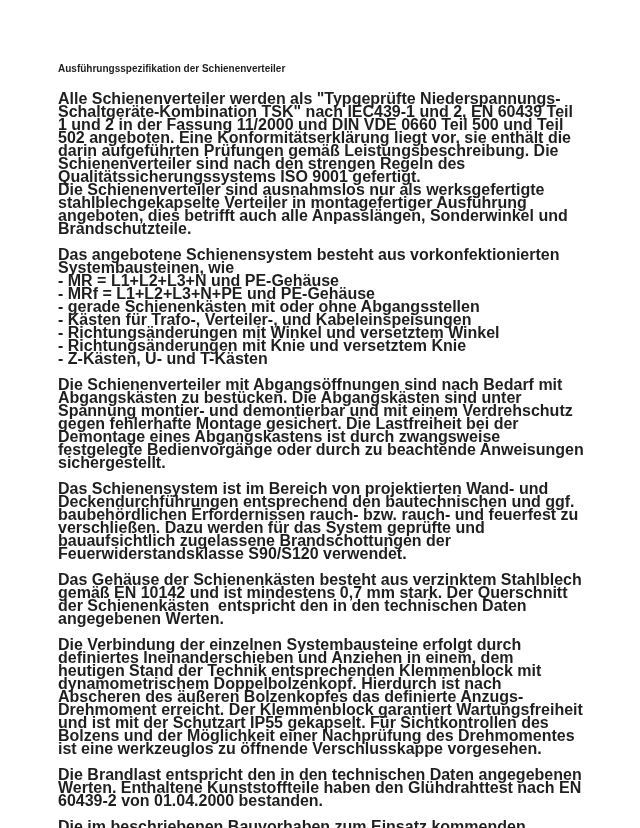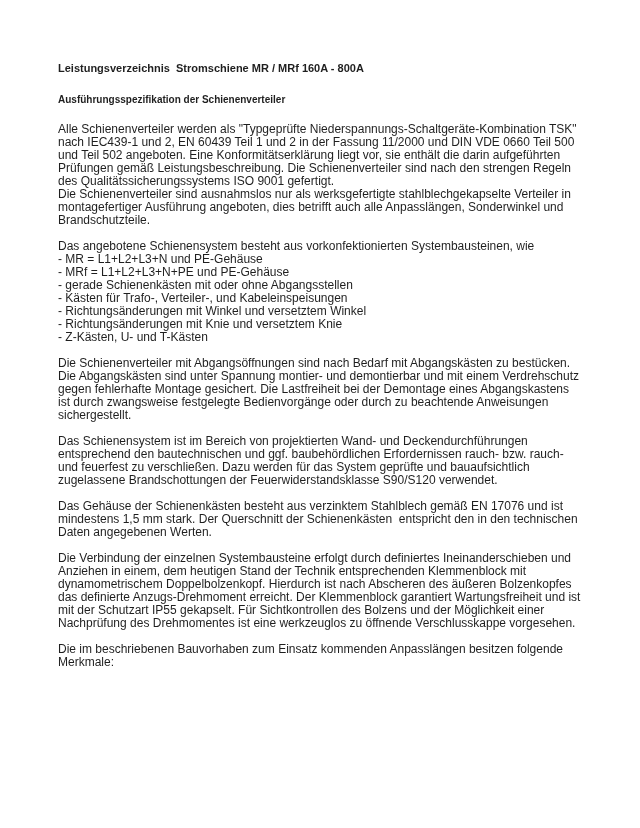--- a/index.html
+++ b/index.html
@@ -24,40 +24,41 @@
     white-space: pre-wrap;
   }
   .doc-subtitle {
     font-size: 10px;
     font-weight: bold;
     margin: 0 0 17px 0;
     line-height: 13px;
     white-space: pre-wrap;
   }
   .block {
-    font-size: 12px;
+    font-size: 16px;
     line-height: 13px;
     margin: 12px 0 13px 0;
     white-space: pre-wrap;
+    font-weight: bold;
   }
 </style>
 </head>
 <body>
 
 <div class="page">
-  <h1 class="doc-title">Leistungsverzeichnis  Stromschiene MR / MRf 160A - 800A</h1>
   <h2 class="doc-subtitle">Ausführungsspezifikation der Schienenverteiler</h2>
   <p class="block">Alle Schienenverteiler werden als "Typgeprüfte Niederspannungs-Schaltgeräte-Kombination TSK" nach IEC439-1 und 2, EN 60439 Teil 1 und 2 in der Fassung 11/2000 und DIN VDE 0660 Teil 500 und Teil 502 angeboten. Eine Konformitätserklärung liegt vor, sie enthält die darin aufgeführten Prüfungen gemäß Leistungsbeschreibung. Die Schienenverteiler sind nach den strengen Regeln des Qualitätssicherungssystems ISO 9001 gefertigt.
 Die Schienenverteiler sind ausnahmslos nur als werksgefertigte stahlblechgekapselte Verteiler in montagefertiger Ausführung angeboten, dies betrifft auch alle Anpasslängen, Sonderwinkel und Brandschutzteile.</p>
   <p class="block">Das angebotene Schienensystem besteht aus vorkonfektionierten Systembausteinen, wie
 - MR = L1+L2+L3+N und PE-Gehäuse
 - MRf = L1+L2+L3+N+PE und PE-Gehäuse
 - gerade Schienenkästen mit oder ohne Abgangsstellen
 - Kästen für Trafo-, Verteiler-, und Kabeleinspeisungen
 - Richtungsänderungen mit Winkel und versetztem Winkel
 - Richtungsänderungen mit Knie und versetztem Knie
 - Z-Kästen, U- und T-Kästen</p>
   <p class="block">Die Schienenverteiler mit Abgangsöffnungen sind nach Bedarf mit Abgangskästen zu bestücken. Die Abgangskästen sind unter Spannung montier- und demontierbar und mit einem Verdrehschutz gegen fehlerhafte Montage gesichert. Die Lastfreiheit bei der Demontage eines Abgangskastens ist durch zwangsweise festgelegte Bedienvorgänge oder durch zu beachtende Anweisungen sichergestellt.</p>
   <p class="block">Das Schienensystem ist im Bereich von projektierten Wand- und Deckendurchführungen entsprechend den bautechnischen und ggf. baubehördlichen Erfordernissen rauch- bzw. rauch- und feuerfest zu verschließen. Dazu werden für das System geprüfte und bauaufsichtlich zugelassene Brandschottungen der Feuerwiderstandsklasse S90/S120 verwendet.</p>
-  <p class="block">Das Gehäuse der Schienenkästen besteht aus verzinktem Stahlblech gemäß EN 17076 und ist mindestens 1,5 mm stark. Der Querschnitt der Schienenkästen  entspricht den in den technischen Daten angegebenen Werten.</p>
+  <p class="block">Das Gehäuse der Schienenkästen besteht aus verzinktem Stahlblech gemäß EN 10142 und ist mindestens 0,7 mm stark. Der Querschnitt der Schienenkästen  entspricht den in den technischen Daten angegebenen Werten.</p>
   <p class="block">Die Verbindung der einzelnen Systembausteine erfolgt durch definiertes Ineinanderschieben und Anziehen in einem, dem heutigen Stand der Technik entsprechenden Klemmenblock mit dynamometrischem Doppelbolzenkopf. Hierdurch ist nach Abscheren des äußeren Bolzenkopfes das definierte Anzugs-Drehmoment erreicht. Der Klemmenblock garantiert Wartungsfreiheit und ist mit der Schutzart IP55 gekapselt. Für Sichtkontrollen des Bolzens und der Möglichkeit einer Nachprüfung des Drehmomentes ist eine werkzeuglos zu öffnende Verschlusskappe vorgesehen.</p>
+  <p class="block">Die Brandlast entspricht den in den technischen Daten angegebenen Werten. Enthaltene Kunststoffteile haben den Glühdrahttest nach EN 60439-2 von 01.04.2000 bestanden.</p>
   <p class="block">Die im beschriebenen Bauvorhaben zum Einsatz kommenden Anpasslängen besitzen folgende Merkmale:</p>
 </div>
 
 </body></html>

